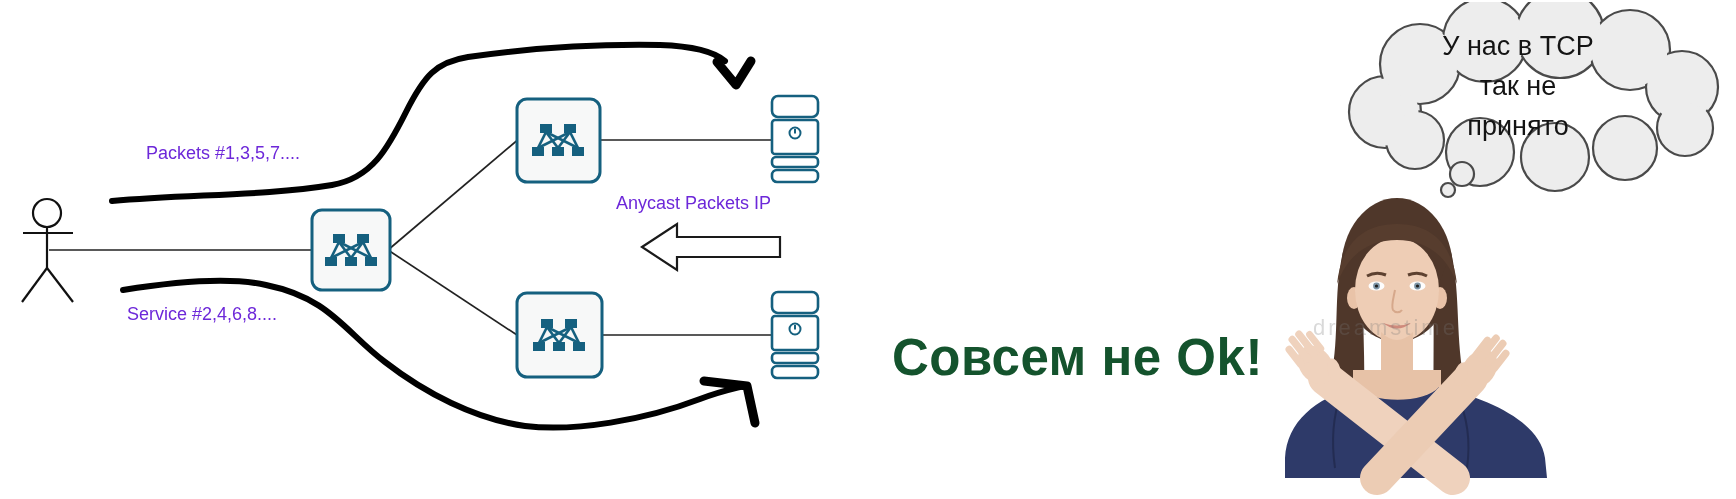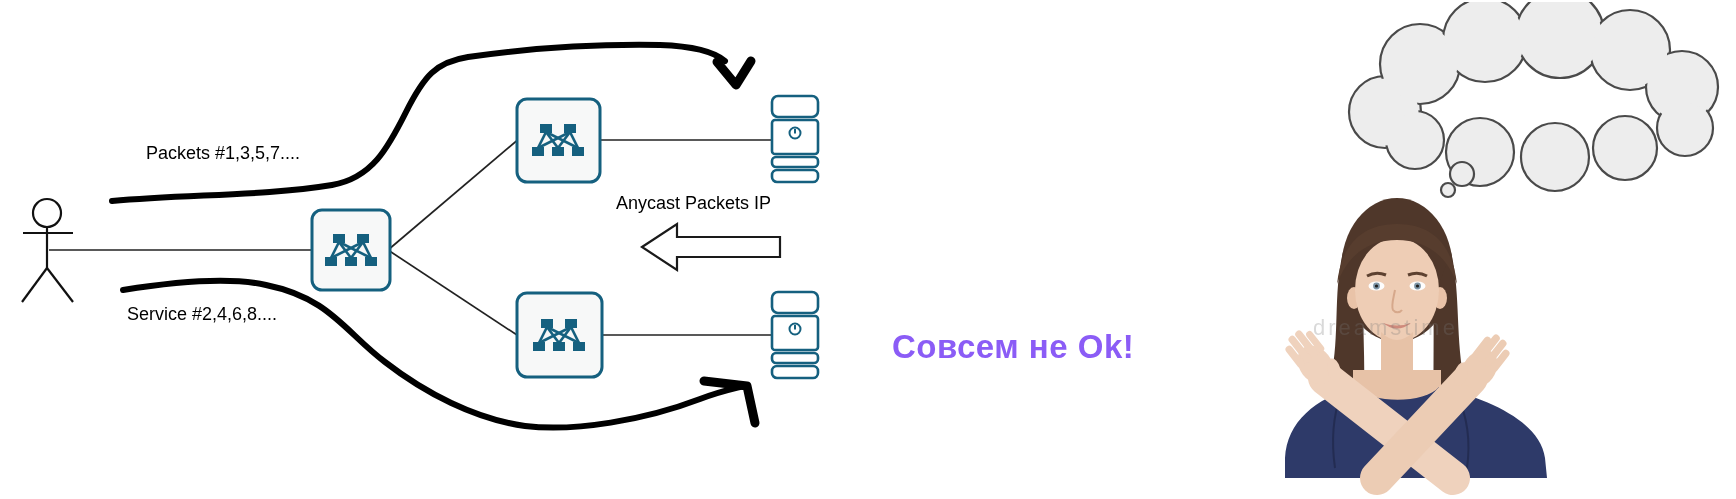--- a/index.html
+++ b/index.html
@@ -1,21 +1,21 @@
 <!DOCTYPE html>
 <html><head>
 <meta charset="utf-8">
 <style>
   html,body{margin:0;padding:0;background:#fff;}
   #canvas{position:relative;width:1736px;height:499px;background:#fff;overflow:hidden;
           font-family:"Liberation Sans",sans-serif;}
   .abs{position:absolute;}
-  .lbl{position:absolute;font-size:18px;color:#000000;white-space:nowrap;}
-  .caption{position:absolute;left:892px;top:328px;font-size:33px;font-weight:700;
-           color:#8b5cf6;white-space:nowrap;letter-spacing:0.5px;}
+  .lbl{position:absolute;font-size:18px;color:#6d28d9;white-space:nowrap;}
+  .caption{position:absolute;left:892px;top:328px;font-size:51px;font-weight:700;
+           color:#14532d;white-space:nowrap;letter-spacing:0.5px;}
   .bubble-text{position:absolute;left:1413px;top:26px;width:210px;text-align:center;
                font-size:27px;line-height:40px;color:#141414;white-space:pre-line;}
   .watermark{position:absolute;left:1305px;top:315px;font-size:22px;letter-spacing:3px;
              color:rgba(120,120,120,0.28);white-space:nowrap;margin-left:8px;}
   svg{display:block;}
 </style>
 </head>
 <body>
 
 <div id="canvas">
@@ -125,20 +125,23 @@
       <circle cx="295" cy="146" r="29.5"></circle>
       <circle cx="225" cy="155" r="31.5"></circle>
       <circle cx="150" cy="150" r="31.5"></circle>
       <circle cx="85" cy="138" r="26.5"></circle>
     </g>
     <g stroke="#4a4a4a" stroke-width="2.2" fill="#ededed">
       <circle cx="132" cy="172" r="12"></circle>
       <circle cx="118" cy="188" r="7"></circle>
     </g>
   </svg>
+  <div class="bubble-text">У нас в TCP
+так не
+принято</div>
 
   <svg class="abs" style="left:1245px;top:182px" width="320" height="317" viewBox="0 0 320 317">
 
     <ellipse cx="152" cy="88" rx="56" ry="72" fill="#4f372a"></ellipse>
     <path d="M98,70 C88,112 95,152 86,196 C80,230 70,248 76,262 C95,271 112,262 116,250
              C122,210 118,160 118,118 Z" fill="#4f372a"></path>
     <path d="M206,70 C216,112 210,158 220,202 C228,242 240,260 232,274 C214,284 196,275 192,260
              C186,215 190,160 188,118 Z" fill="#4f372a"></path>
 
     <ellipse cx="109" cy="116" rx="7" ry="11" fill="#e9c3a8"></ellipse>

